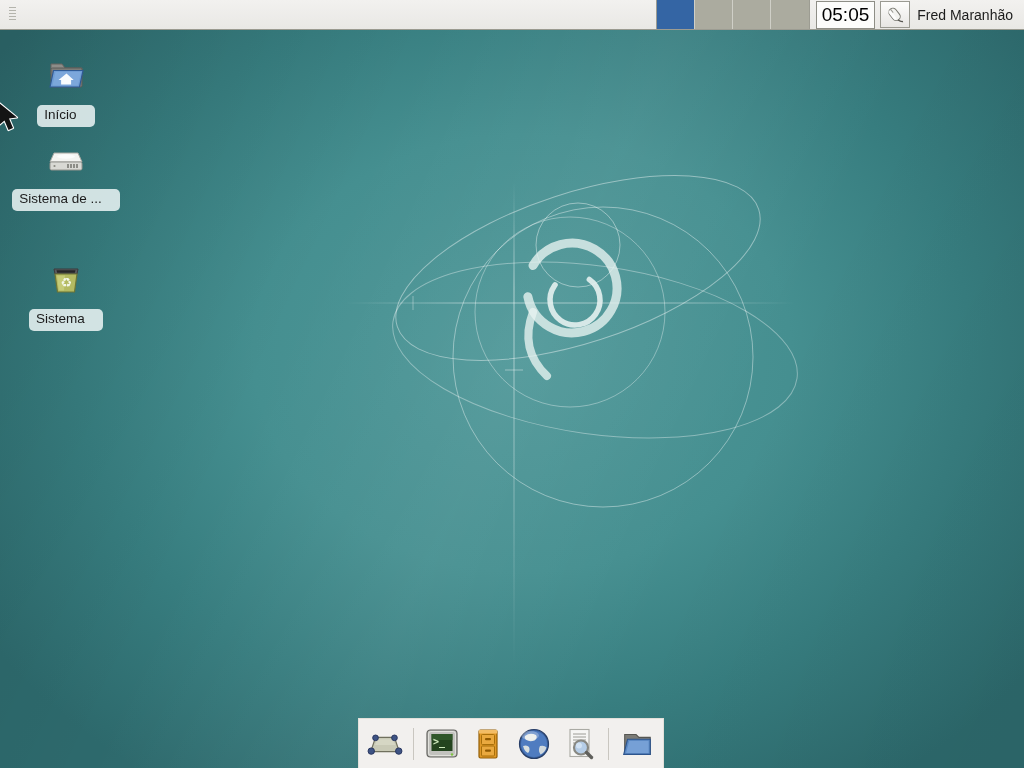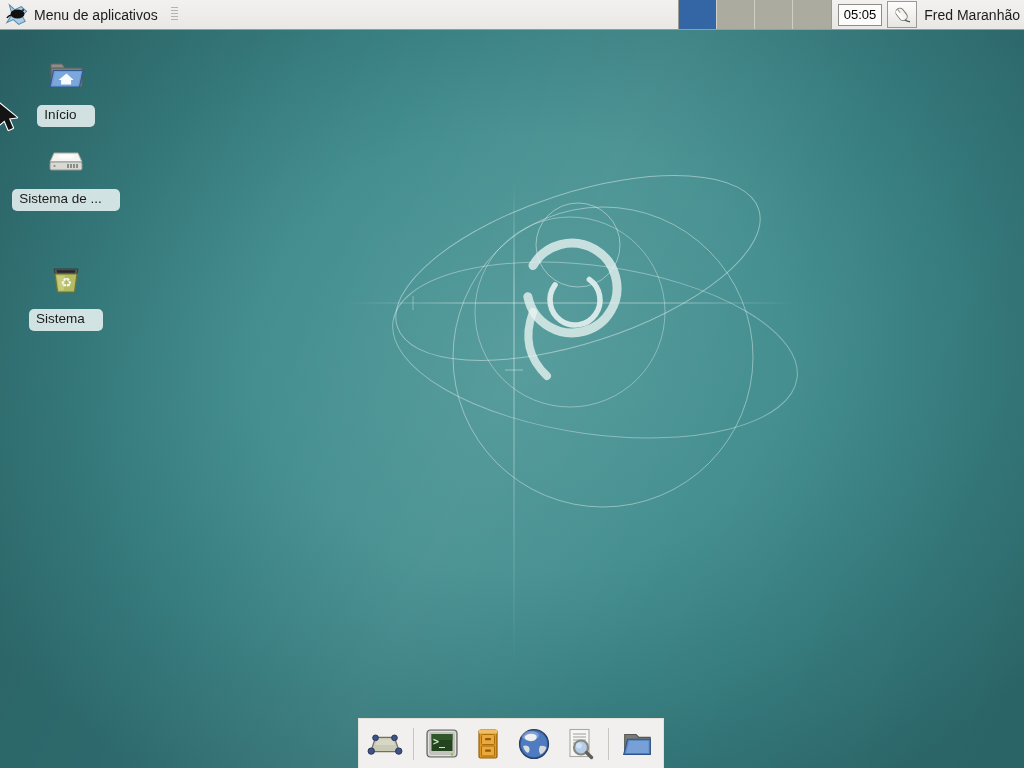--- a/index.html
+++ b/index.html
@@ -27,28 +27,28 @@
     background: repeating-linear-gradient(to bottom, #b4b4ac 0 1px, transparent 1px 3px);
   }
   .panel-spacer { flex: 1; }
   .pager { display: flex; height: 29px; outline: 1px solid #9c9c92; }
   .pager-cell { width: 38px; height: 29px; background: #abab9f; border-right: 1px solid #cfcfc7; }
   .pager-cell:last-child { border-right: none; }
   .pager-cell.active { background: #3465a4; }
   .clock-box {
     margin: 0 5px 0 7px; padding: 3px 5px 4px 5px;
     background: #fcfcfb; border: 1px solid #8e8e86;
-    font-size: 13px; color: #000; line-height: 1;
+    font-size: 19px; color: #000; line-height: 1;
   }
   .action-button {
     width: 30px; height: 27px; margin-right: 4px;
     border: 1px solid #9a9a92; background: linear-gradient(to bottom,#fdfdfc,#e7e6e3);
     display: flex; align-items: center; justify-content: center;
   }
-  .username { margin: 0 4px 0 3px; font-size: 14px; }
+  .username { margin: 0 11px 0 3px; font-size: 14px; }
 
   
   .wallpaper-art { position: absolute; inset: 0; z-index: 1; pointer-events: none; }
 
   
   .desk-icon {
     position: absolute; left: 14px; width: 104px;
     display: flex; flex-direction: column; align-items: center;
     z-index: 10; cursor: default;
   }
@@ -103,29 +103,20 @@
     <line x1="413" y1="296" x2="413" y2="310" opacity="0.35"></line>
   </g>
   <g fill="none" stroke="#e8f3f1" stroke-linecap="round">
     <circle cx="572" cy="288" r="45" stroke-width="9" stroke-dasharray="250 33" transform="rotate(-150 572 288)" opacity="0.78"></circle>
     <path d="M533 312 C 524 336, 528 358, 547 376" stroke-width="8" opacity="0.78"></path>
     <circle cx="575" cy="300" r="25" stroke-width="5.5" stroke-dasharray="118 39" transform="rotate(-55 575 300)" opacity="0.88"></circle>
   </g>
 </svg>
 
 <div class="top-panel">
-  <div class="menu-button">
-    <svg width="24" height="24" viewBox="0 0 24 24">
-      <path d="M3 3 L9 7 L15 3 L21 7 L17 12 L21 17 L15 21 L9 17 L3 21 L7 12 Z" fill="#a8cfe8" stroke="#5d88a8" stroke-width="1" transform="rotate(8 12 12)"></path>
-      <ellipse cx="12.5" cy="11" rx="7" ry="4.6" fill="#111"></ellipse>
-      <path d="M6 12 q-3 1 -4 3" stroke="#111" stroke-width="1.6" fill="none"></path>
-      <path d="M16 7.5 l2.5 -1.8 l0.5 2.4" fill="#111"></path>
-    </svg>
-    <span>Menu de aplicativos</span>
-  </div>
   <div class="panel-handle"></div>
 
   <div class="panel-spacer"></div>
 
   <div class="pager">
     <div class="pager-cell active"></div>
     <div class="pager-cell"></div>
     <div class="pager-cell"></div>
     <div class="pager-cell"></div>
   </div>

